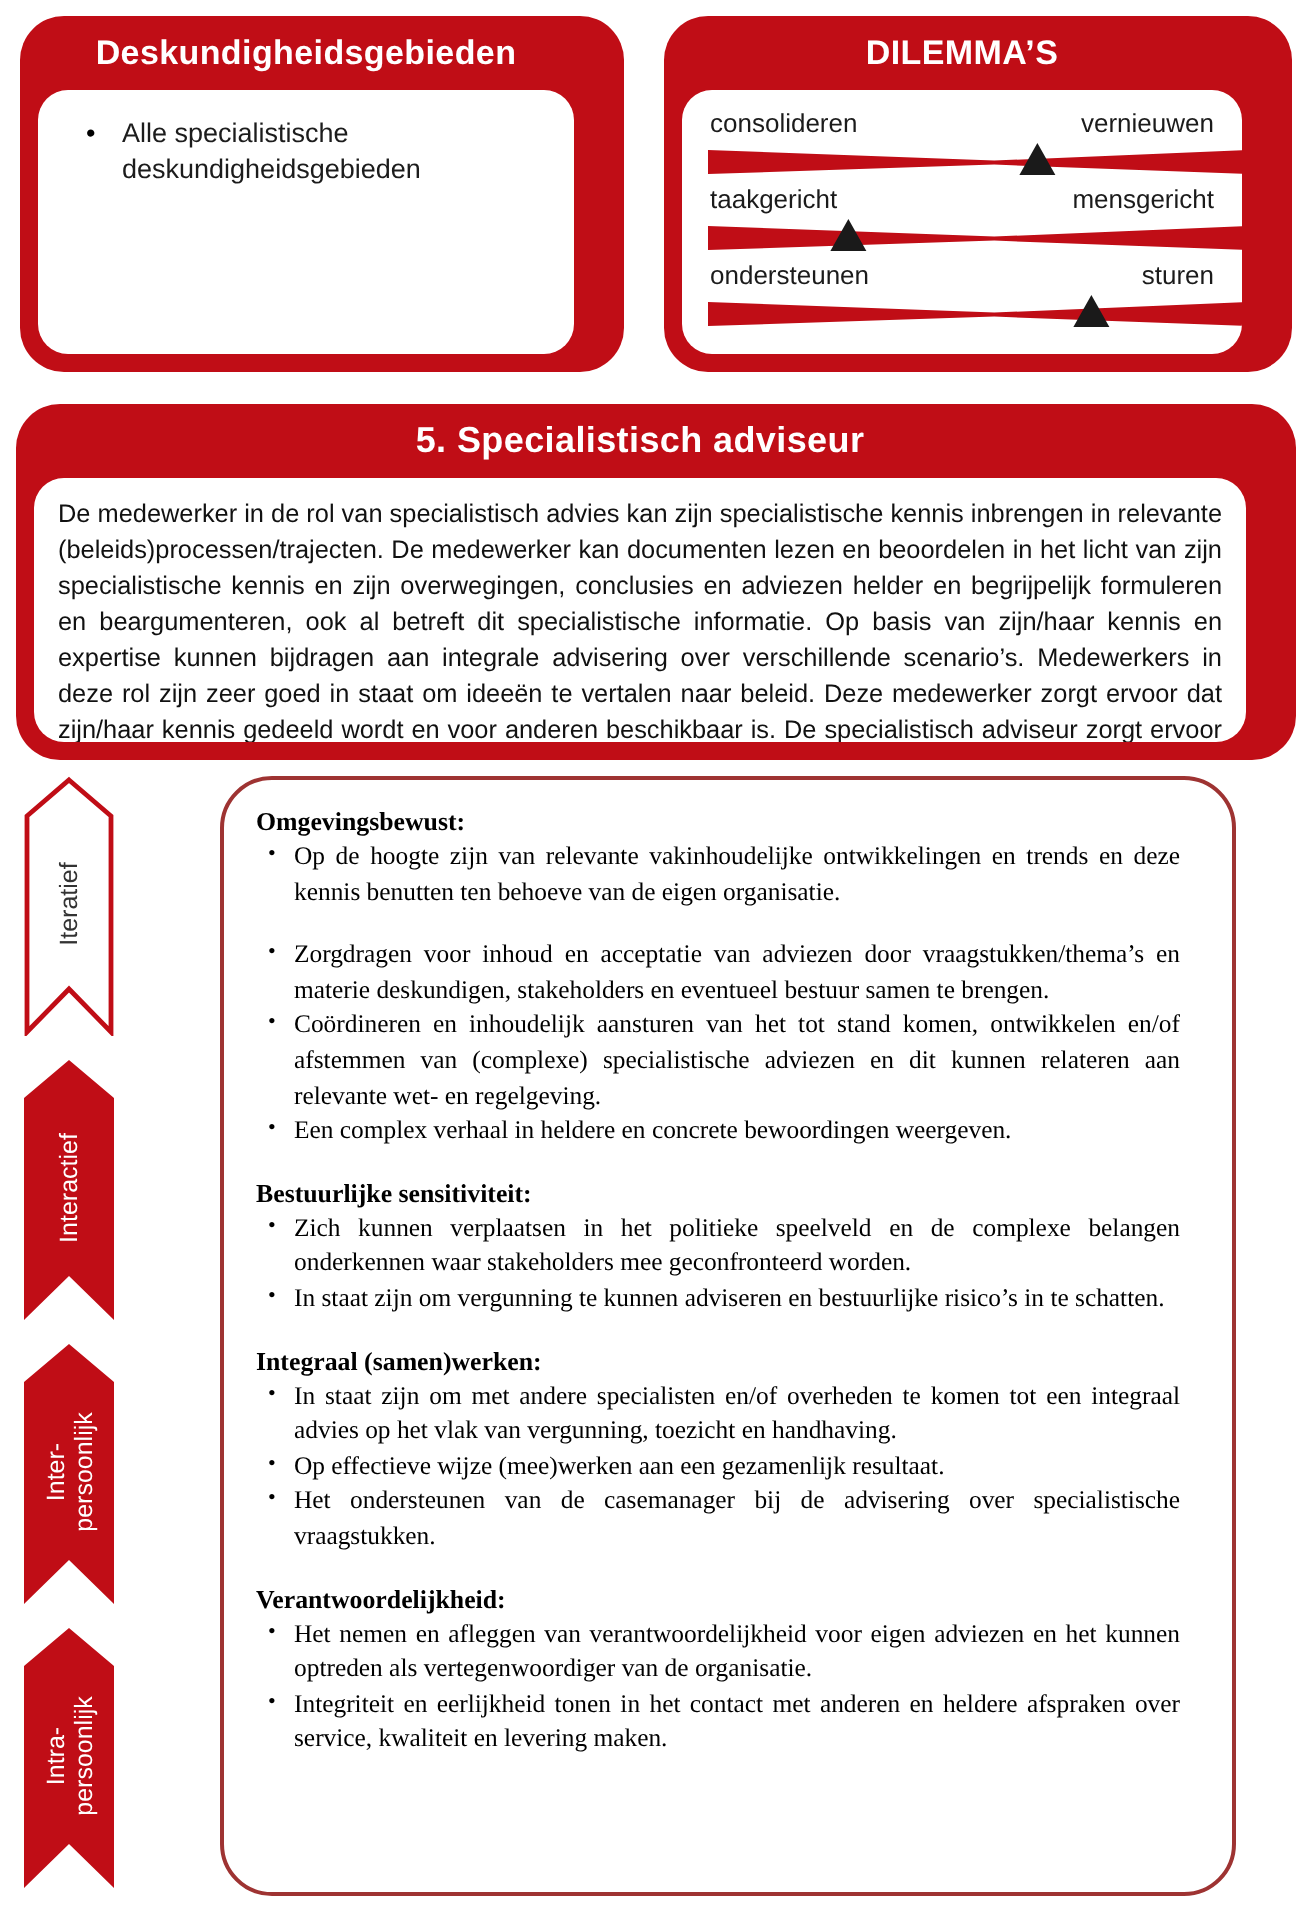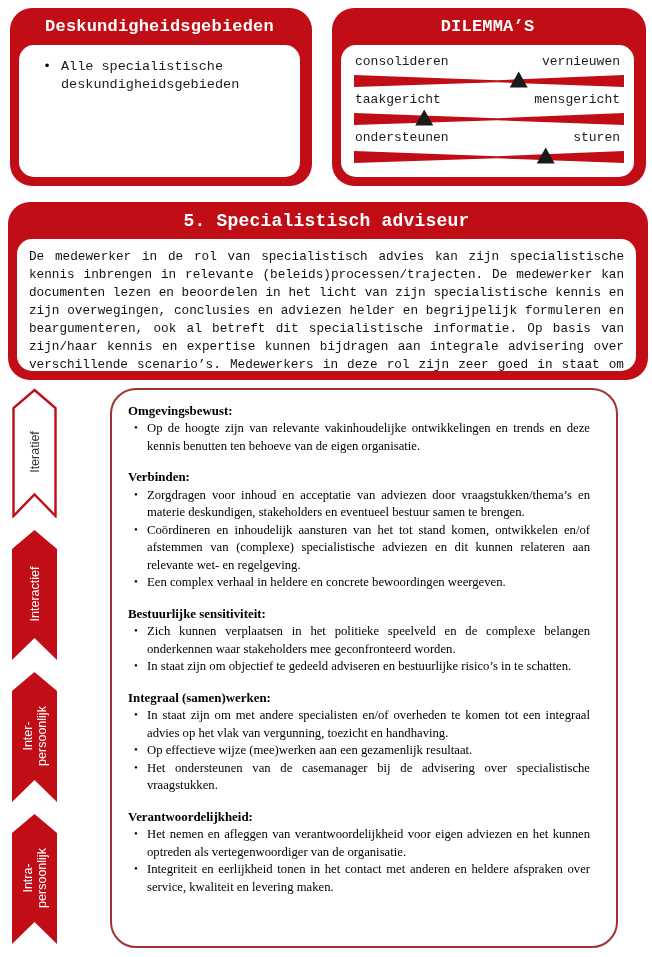--- a/index.html
+++ b/index.html
@@ -8,21 +8,21 @@
     --ink:#1a1a1a;
   }
   html,body{margin:0;padding:0;background:#ffffff;}
   .page{
     position:relative;width:652px;height:957px;background:#ffffff;
     font-family:"Liberation Sans", sans-serif;color:var(--ink);overflow:hidden;
   }
   
   .redbox{
     position:absolute;background:var(--red);border-radius:22px;
-    display:flex;flex-direction:column;box-sizing:border-box;padding:0 12px 9px 9px;font-family:Liberation Mono, monospace;
+    display:flex;flex-direction:column;box-sizing:border-box;padding:0 25px 9px 9px;
   }
   .redbox-header{
     height:37px;display:flex;align-items:center;justify-content:center;
     color:#ffffff;font-weight:bold;font-size:17px;letter-spacing:.2px;
   }
   .redbox-body{
     background:#ffffff;border-radius:15px;flex:1;overflow:hidden;box-sizing:border-box;
   }
   #expertise-box{left:10px;top:8px;width:302px;height:178px;}
   #dilemmas-box{left:332px;top:8px;width:314px;height:178px;}
@@ -145,32 +145,31 @@
     </div>
 
   <div id="competencies">
       <div class="comp-section">
         <div class="comp-heading">Omgevingsbewust:</div>
         <ul>
           <li>Op de hoogte zijn van relevante vakinhoudelijke ontwikkelingen en trends en deze kennis benutten ten behoeve van de eigen organisatie.</li>
         </ul>
       </div>
       <div class="comp-section">
-        <div class="comp-heading">Verbinden:</div>
         <ul>
           <li>Zorgdragen voor inhoud en acceptatie van adviezen door vraagstukken/thema’s en materie deskundigen, stakeholders en eventueel bestuur samen te brengen.</li>
           <li>Coördineren en inhoudelijk aansturen van het tot stand komen, ontwikkelen en/of afstemmen van (complexe) specialistische adviezen en dit kunnen relateren aan relevante wet- en regelgeving.</li>
           <li>Een complex verhaal in heldere en concrete bewoordingen weergeven.</li>
         </ul>
       </div>
       <div class="comp-section">
         <div class="comp-heading">Bestuurlijke sensitiviteit:</div>
         <ul>
           <li>Zich kunnen verplaatsen in het politieke speelveld en de complexe belangen onderkennen waar stakeholders mee geconfronteerd worden.</li>
-          <li>In staat zijn om objectief te gedeeld adviseren en bestuurlijke risico’s in te schatten.</li>
+          <li>In staat zijn om vergunning te kunnen adviseren en bestuurlijke risico’s in te schatten.</li>
         </ul>
       </div>
       <div class="comp-section">
         <div class="comp-heading">Integraal (samen)werken:</div>
         <ul>
           <li>In staat zijn om met andere specialisten en/of overheden te komen tot een integraal advies op het vlak van vergunning, toezicht en handhaving.</li>
           <li>Op effectieve wijze (mee)werken aan een gezamenlijk resultaat.</li>
           <li>Het ondersteunen van de casemanager bij de advisering over specialistische vraagstukken.</li>
         </ul>
       </div>

